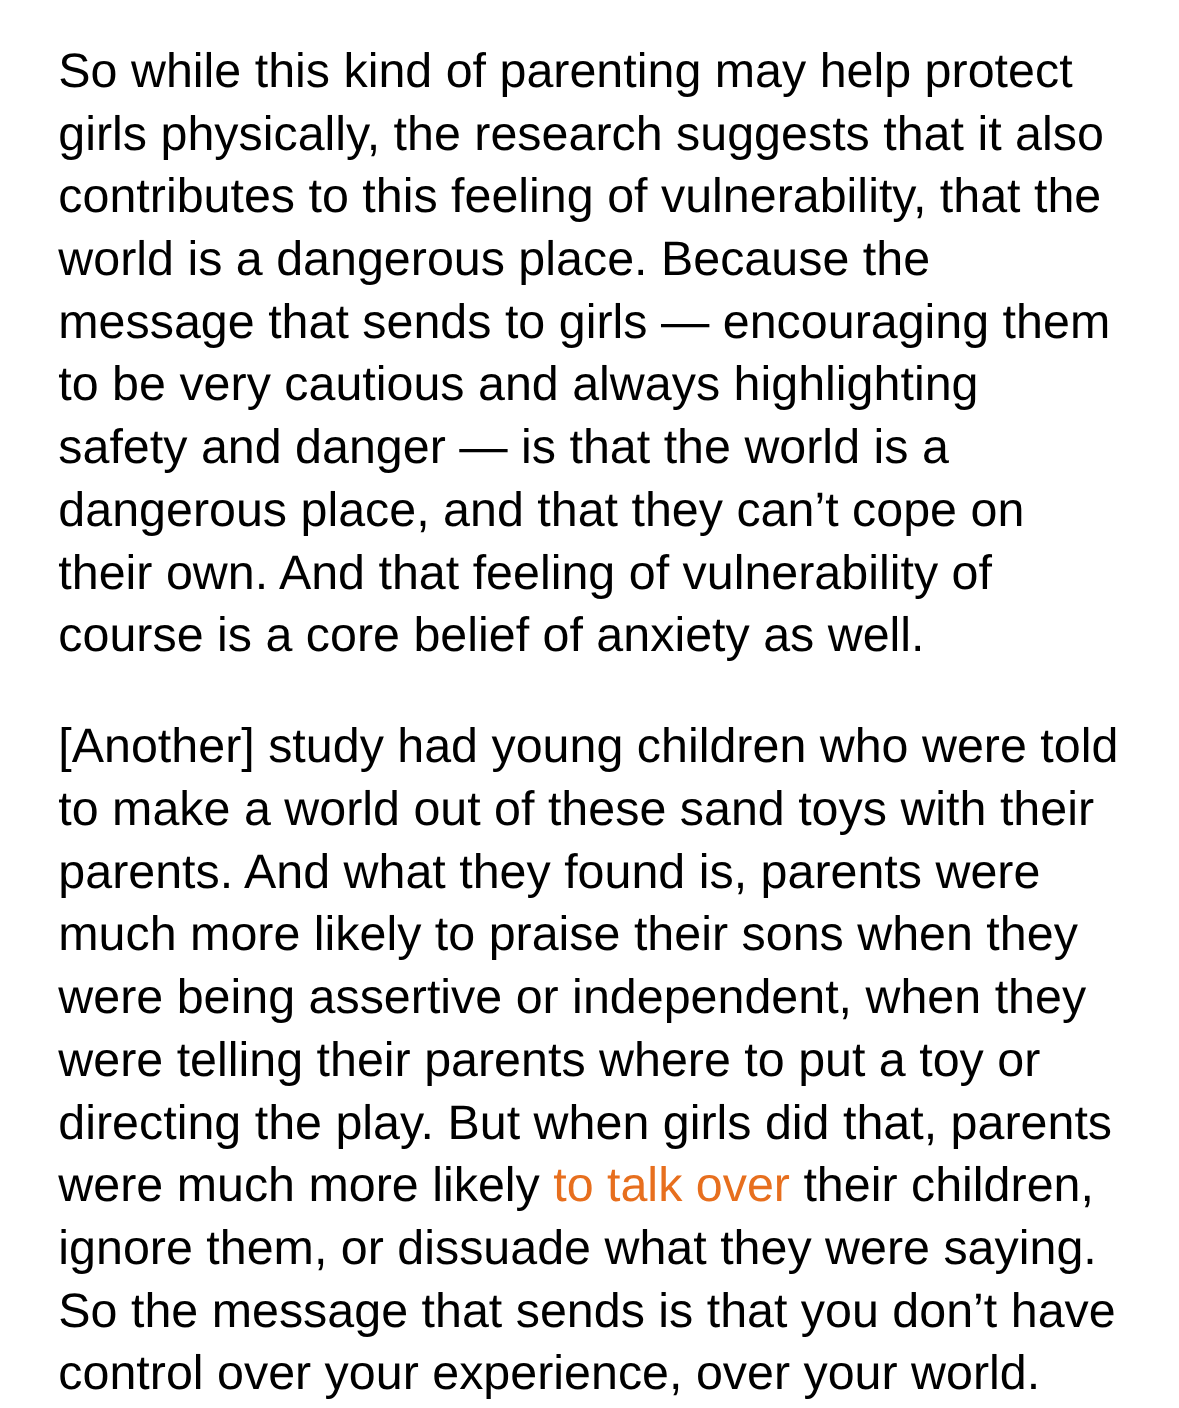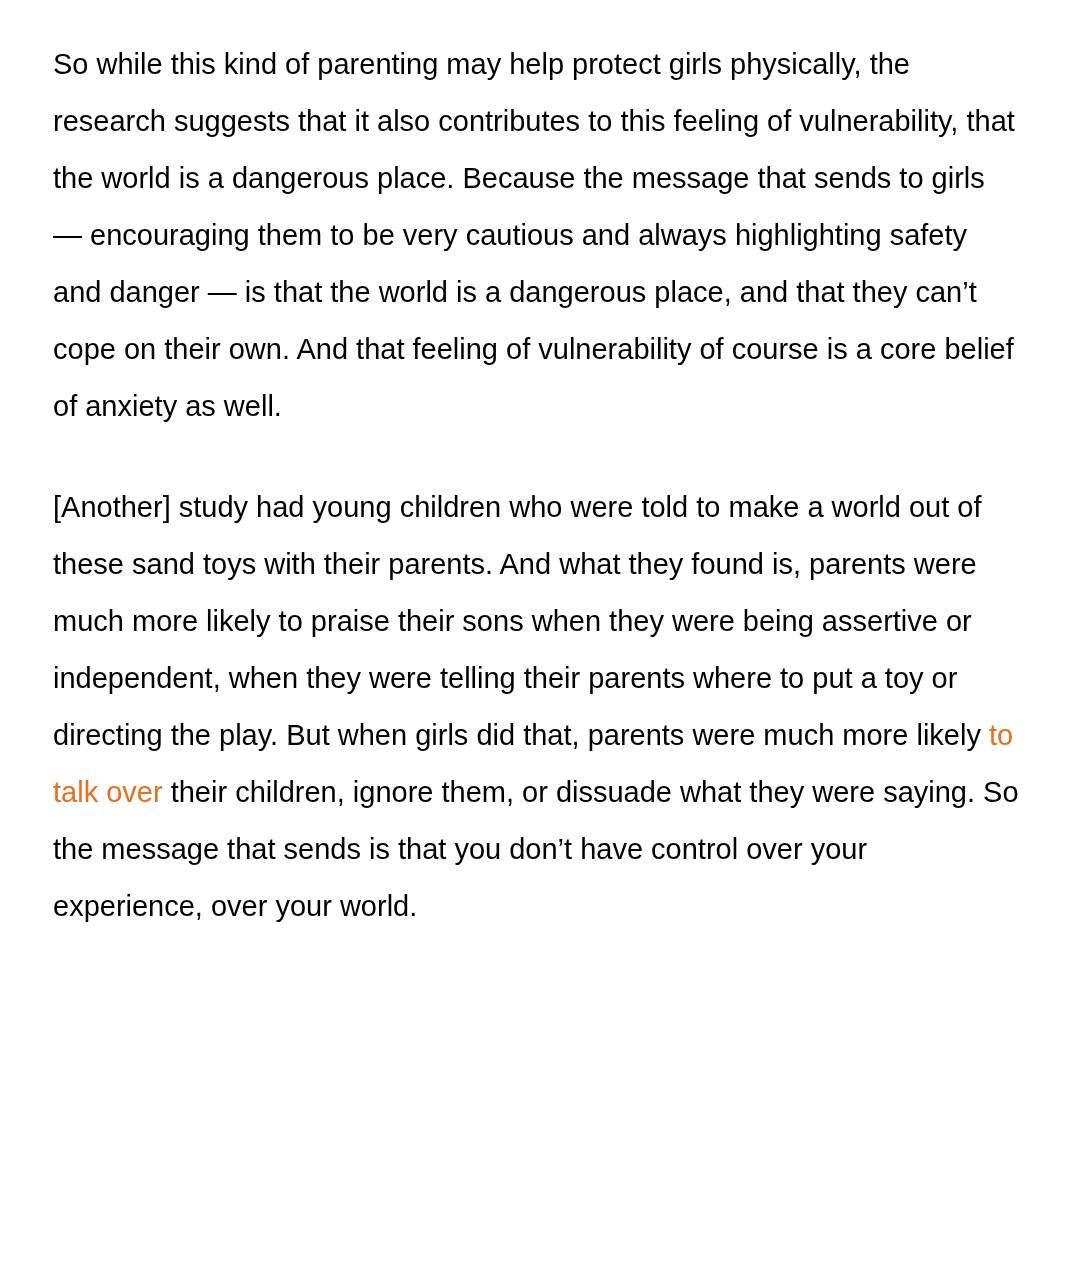--- a/index.html
+++ b/index.html
@@ -13,21 +13,21 @@
     background: #ffffff;
     box-sizing: border-box;
     padding: 36px 53px 20px 53px;
   }
   .article {
     width: 966px;
   }
   .article p {
     margin: 0;
     font-family: "Liberation Sans", "DejaVu Sans", sans-serif;
-    font-size: 29px;
+    font-size: 44px;
     line-height: 57px;
     font-weight: 400;
     color: #000000;
     letter-spacing: 0;
   }
   .article p + p {
     margin-top: 44px;
   }
   a.inline-link {
     color: #e76f1e;

